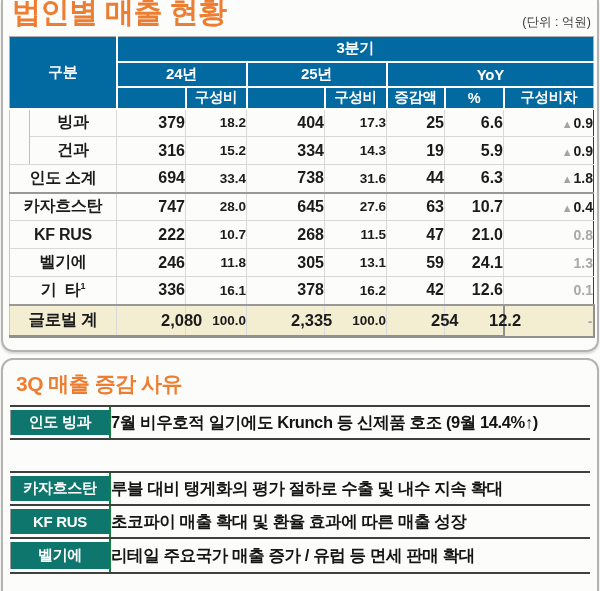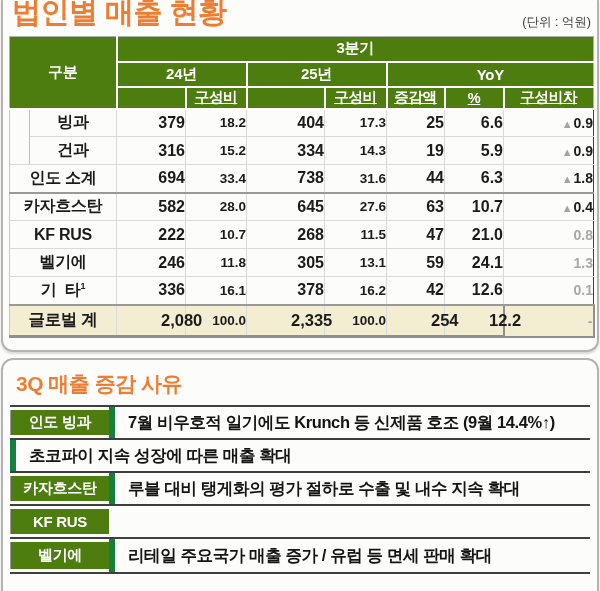--- a/index.html
+++ b/index.html
@@ -25,26 +25,26 @@
   }
   
   .head-row { display:flex; justify-content:space-between; align-items:flex-end; height:36px; padding:5px 2px 3px 5px; }
   .main-title, .sub-title { color:#ED7D31; font-weight:800; letter-spacing:-0.5px; }
   .main-title { font-size:29px; }
   .unit { font-size:12.5px; color:#3a3a3a; padding-bottom:2px; font-weight:400; }
   .sub-title { font-size:21px; margin:8px 0 7px 9px; }
   
   table.sales { border-collapse:collapse; table-layout:fixed; width:584px; margin-left:2px; }
   .sales th {
-    background:#4d7c0f; color:#fff; font-weight:700; font-size:15px;
+    background:#0369a1; color:#fff; font-weight:700; font-size:15px;
     border:2px solid #fff; padding:0; text-align:center; letter-spacing:-0.3px;
   }
   .sales thead tr:nth-child(1) th { height:25px; }
   .sales thead tr:nth-child(2) th { height:25px; }
-  .sales thead tr:nth-child(3) th { height:22px; font-size:14.5px;text-decoration:underline; }
+  .sales thead tr:nth-child(3) th { height:22px; font-size:14.5px; }
   .sales th.et { border-top:1px solid #b0b0b0; }
   .sales th.el { border-left:1px solid #b0b0b0; }
   .sales th.er { border-right:1px solid #b0b0b0; }
   .sales td { border:1px solid #d9d9d9; padding:0; height:28px; color:#1b1b1b; }
   .sales td.el { border-left:1px solid #c6c6c6; }
   .sales td.er { border-right:1px solid #701a75; }
   td.c1a { border-top:none; border-bottom:none; border-right:none; }
   td.sub { border-left:1px solid #bfbfbf; }
   td.nbb { border-bottom:none; }
   .lbl { font-weight:700; text-align:center; white-space:pre; font-size:16px; letter-spacing:-0.3px; }
@@ -57,27 +57,27 @@
   tr.sec td { border-bottom:2px solid #999999; }
   tr.total td { background:#F3EDD2; border-top:2px solid #999999; border-bottom:3px solid #8f8f8f; height:32px; }
   tr.total .val { font-size:16.5px;padding-left:44px; }
   tr.total .lbl { font-size:16.5px; }
   tr.total td.diffbox { border:2px solid #8f8f8f; }
   
   .reasons { margin:0 3px; border-top:2px solid #3f3f3f; border-bottom:2px solid #3f3f3f; }
   .reason-row { display:flex; align-items:stretch; height:33px; border-bottom:2px solid #3f3f3f; }
   .reason-row:last-child { border-bottom:none; }
   .reason-label {
-    width:99px; margin:3px 0; background:#4d7c0f; border-left:1px solid #9a9a9a;
+    width:99px; margin:3px 0; background:#0f766e; border-left:1px solid #9a9a9a;
     color:#fff; font-weight:700; font-size:15px; letter-spacing:-0.3px;
     display:flex; align-items:center; justify-content:center;
   }
   .reason-text {
-    flex:1; border-left:6px solid #15803d;
-    display:flex; align-items:center; padding-left:13px;
+    flex:1; border-left:2px solid #15803d;
+    display:flex; align-items:center; 
     font-size:16.5px; font-weight:700; color:#141414; letter-spacing:-0.4px; white-space:nowrap;
   }
 </style>
 </head>
 <body>
 
 <div class="top-card">
   <div class="head-row">
     <span class="main-title">법인별 매출 현황</span>
     <span class="unit">(단위 : 억원)</span>
@@ -143,21 +143,21 @@
         <td class="val">694</td>
         <td class="comp">33.4</td>
         <td class="val">738</td>
         <td class="comp">31.6</td>
         <td class="val">44</td>
         <td class="val">6.3</td>
         <td class="diff er"><span class="tri">▲</span><span>1.8</span></td>
       </tr>
       <tr>
         <td colspan="2" class="lbl el">카자흐스탄</td>
-        <td class="val">582</td>
+        <td class="val">747</td>
         <td class="comp">28.0</td>
         <td class="val">645</td>
         <td class="comp">27.6</td>
         <td class="val">63</td>
         <td class="val">10.7</td>
         <td class="diff er"><span class="tri">▲</span><span>0.4</span></td>
       </tr>
       <tr>
         <td colspan="2" class="lbl el">KF RUS</td>
         <td class="val">222</td>
@@ -203,27 +203,27 @@
 </div>
 
 <div class="bottom-card">
   <div class="sub-title">3Q 매출 증감 사유</div>
   <div class="reasons">
     <div class="reason-row">
       <div class="reason-label">인도 빙과</div>
       <div class="reason-text">7월 비우호적 일기에도 Krunch 등 신제품 호조 (9월 14.4%↑)</div>
     </div>
     <div class="reason-row">
-      <div class="reason-text">초코파이 지속 성장에 따른 매출 확대</div>
     </div>
     <div class="reason-row">
       <div class="reason-label">카자흐스탄</div>
       <div class="reason-text">루블 대비 탱게화의 평가 절하로 수출 및 내수 지속 확대</div>
     </div>
     <div class="reason-row">
       <div class="reason-label">KF RUS</div>
+      <div class="reason-text">초코파이 매출 확대 및 환율 효과에 따른 매출 성장</div>
     </div>
     <div class="reason-row">
       <div class="reason-label">벨기에</div>
       <div class="reason-text">리테일 주요국가 매출 증가 / 유럽 등 면세 판매 확대</div>
     </div>
   </div>
 </div>
 
 </body></html>

